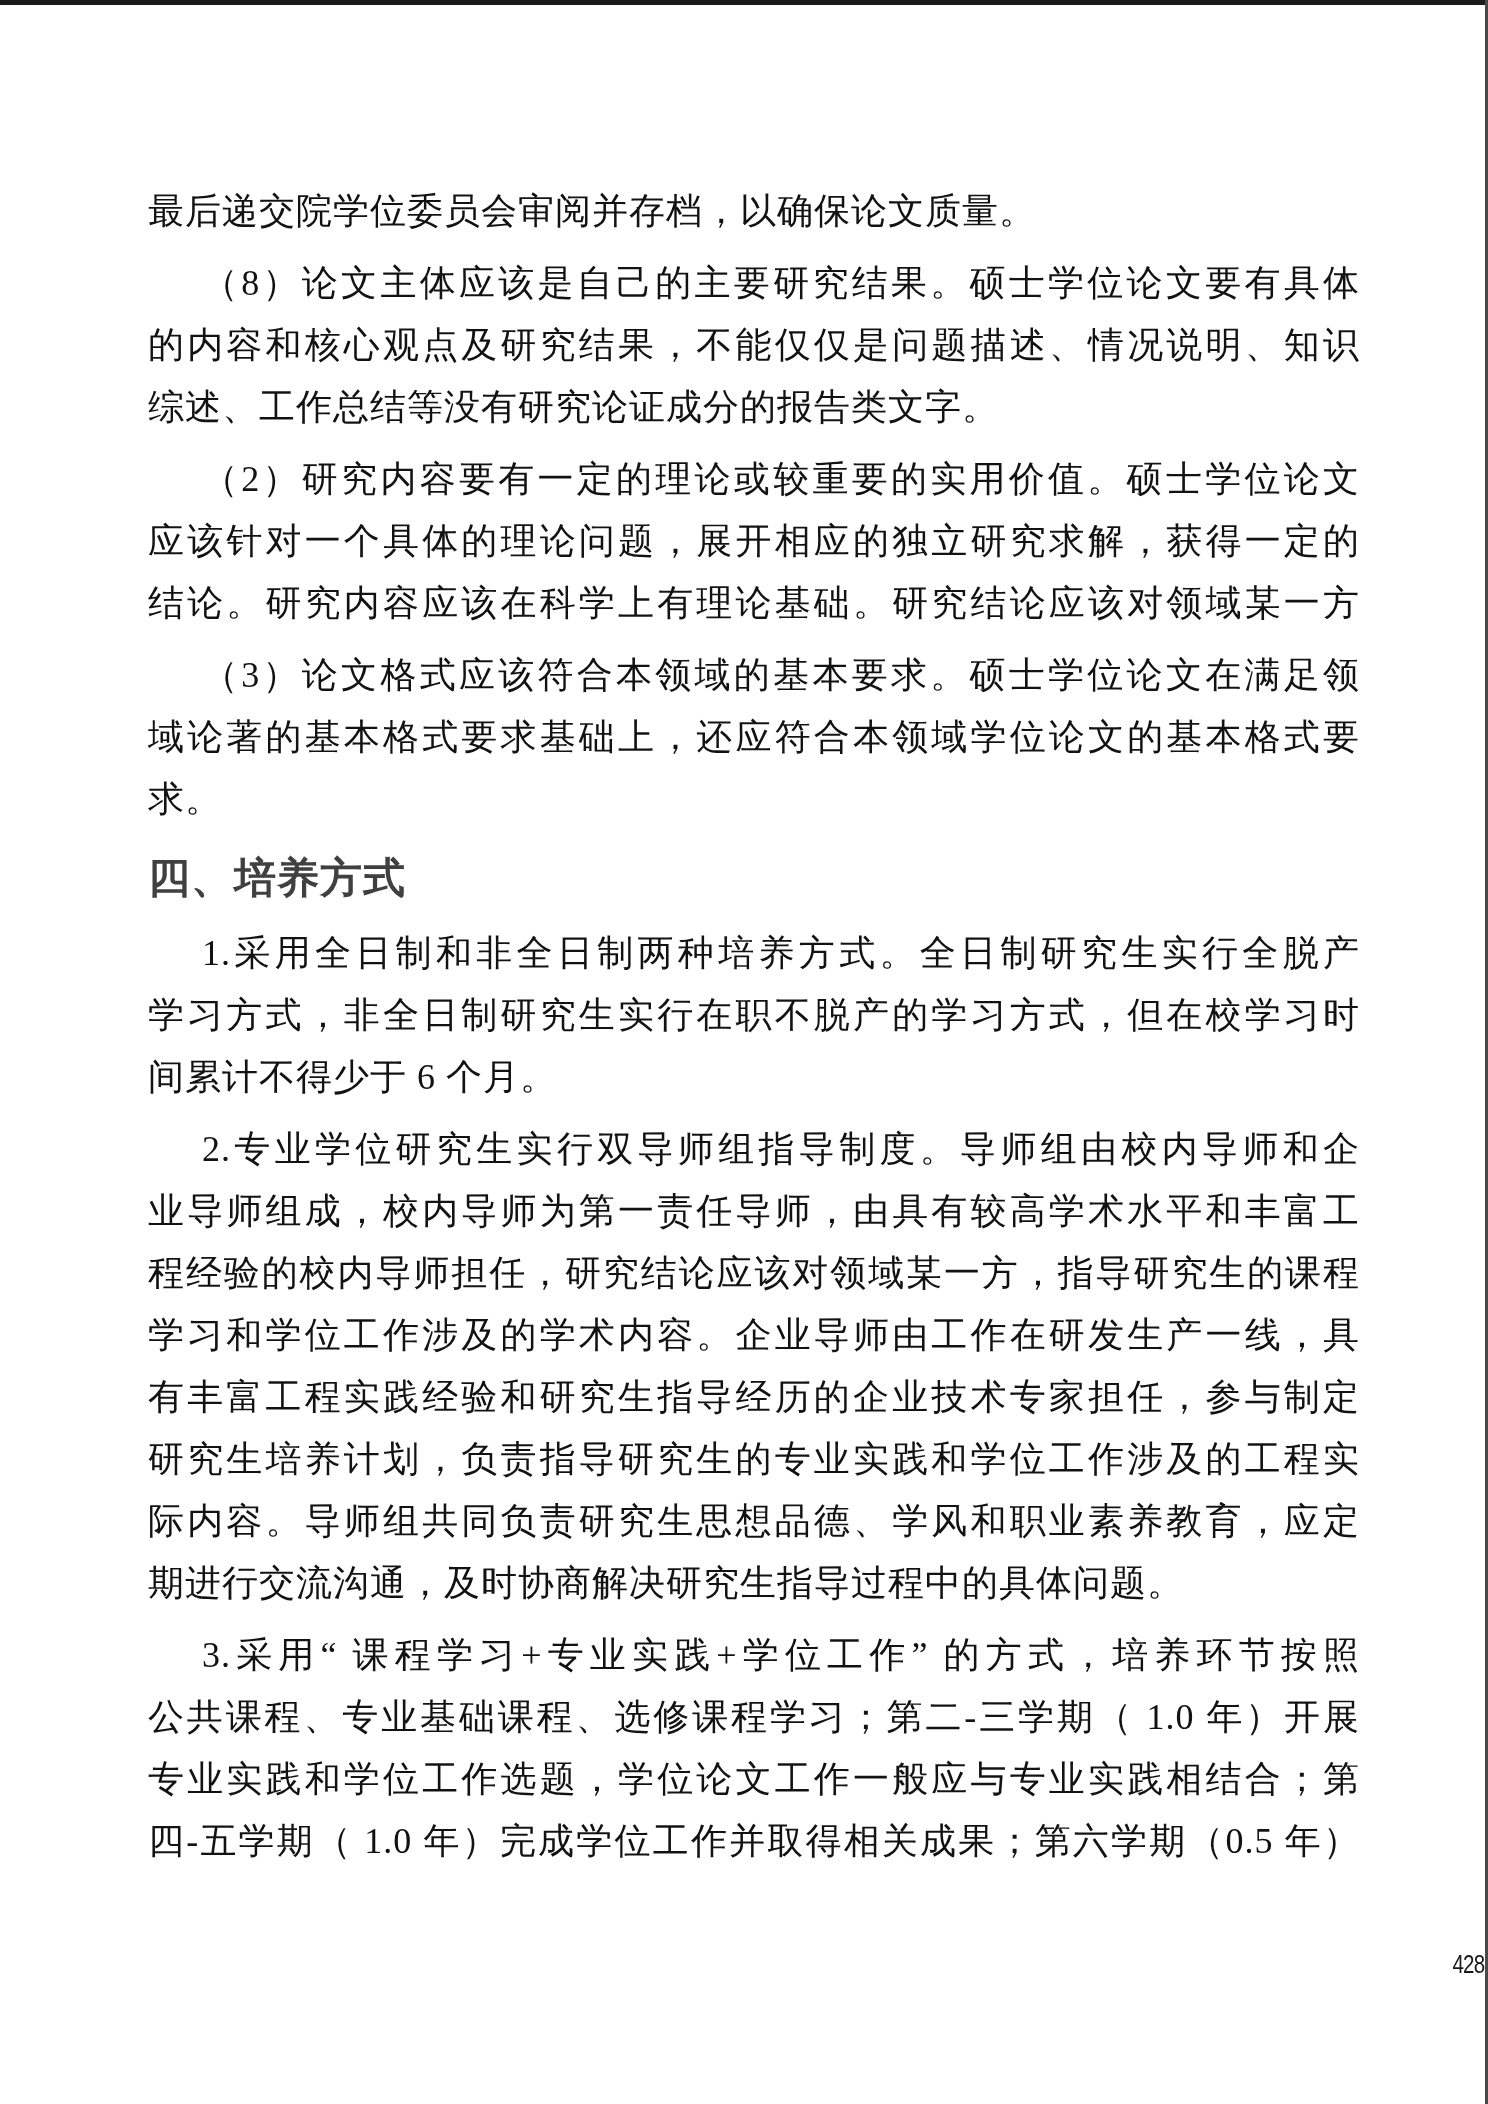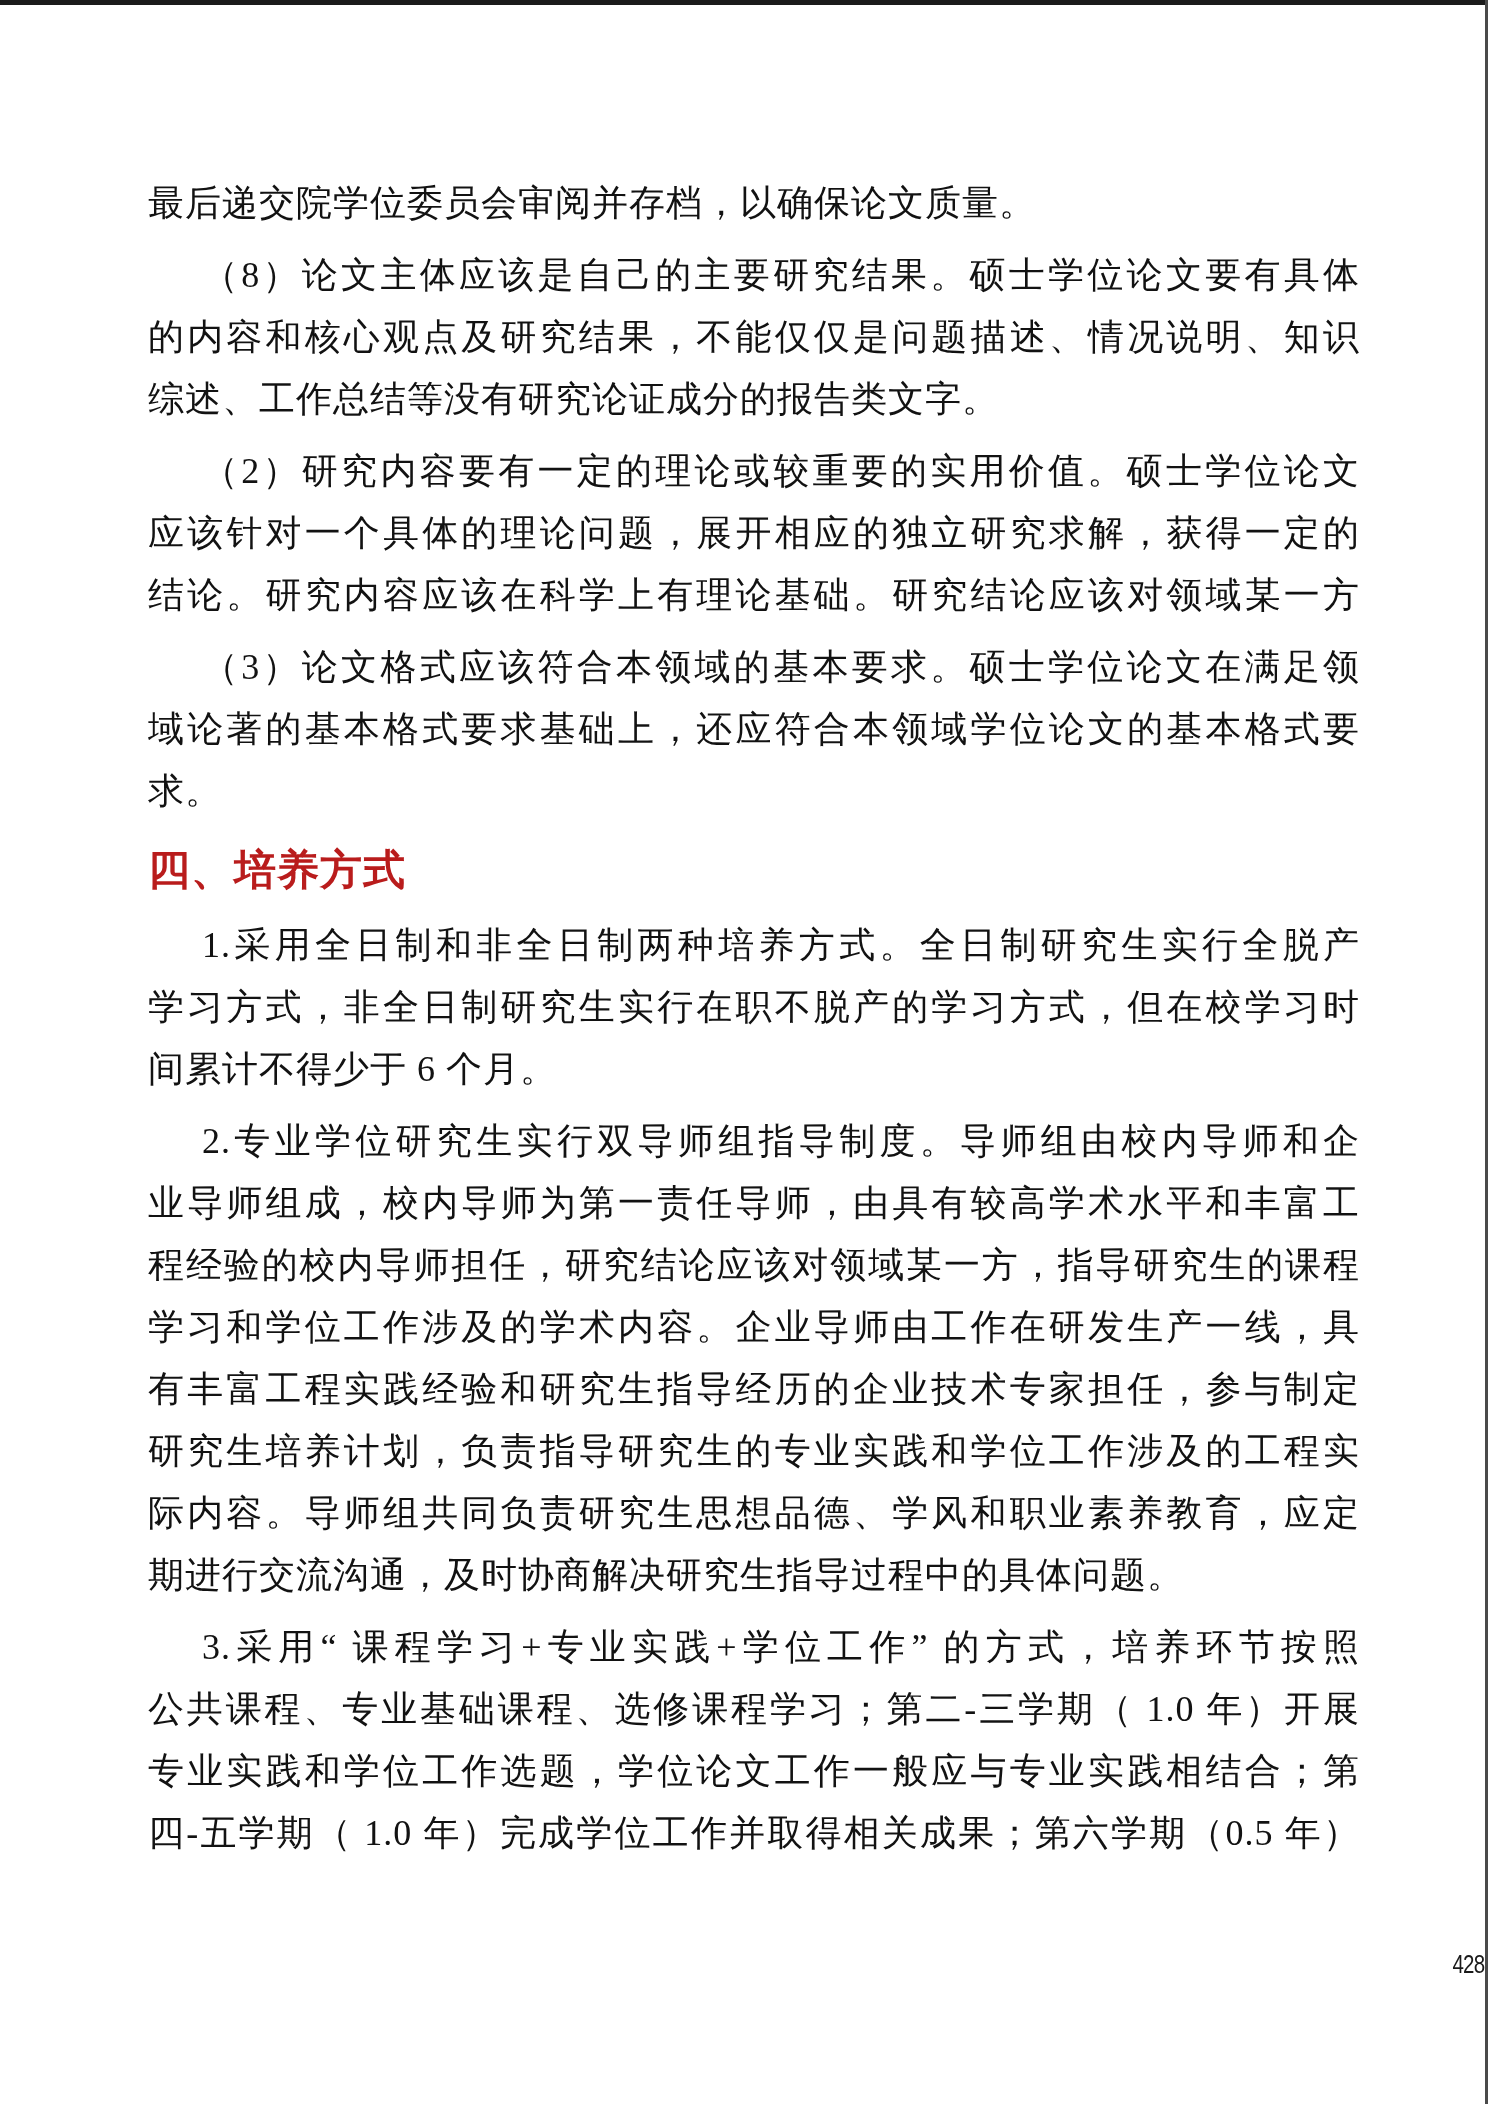--- a/index.html
+++ b/index.html
@@ -24,39 +24,39 @@
   .page-right-border {
     position: absolute;
     top: 0; right: 0;
     width: 3px; height: 100%;
     background: #4a4a4a;
   }
   .doc-content {
     position: absolute;
     left: 148px;
     right: 128px;
-    top: 172px;
+    top: 180px;
     font-size: 36px;
     line-height: 62px;
     letter-spacing: 1px;
   }
   .para { margin: 0 0 10px 0; }
   .line {
     text-align: justify;
     text-align-last: justify;
   }
   .line.last { text-align-last: left; }
   .line.ind { text-indent: 1.5em; }
   .heading {
     font-family: "Liberation Sans", sans-serif;
     font-weight: bold;
     font-size: 42px;
     line-height: 64px;
     margin: 16px 0 12px 0;
-    color: #b91c1c;
+    color: #404040;
   }
   .footer {
     position: absolute;
     top: 1950px;
     left: 0;
     width: 100%;
     text-align: right;
   }
   .page-number {
     font-family: "Liberation Sans", sans-serif;

